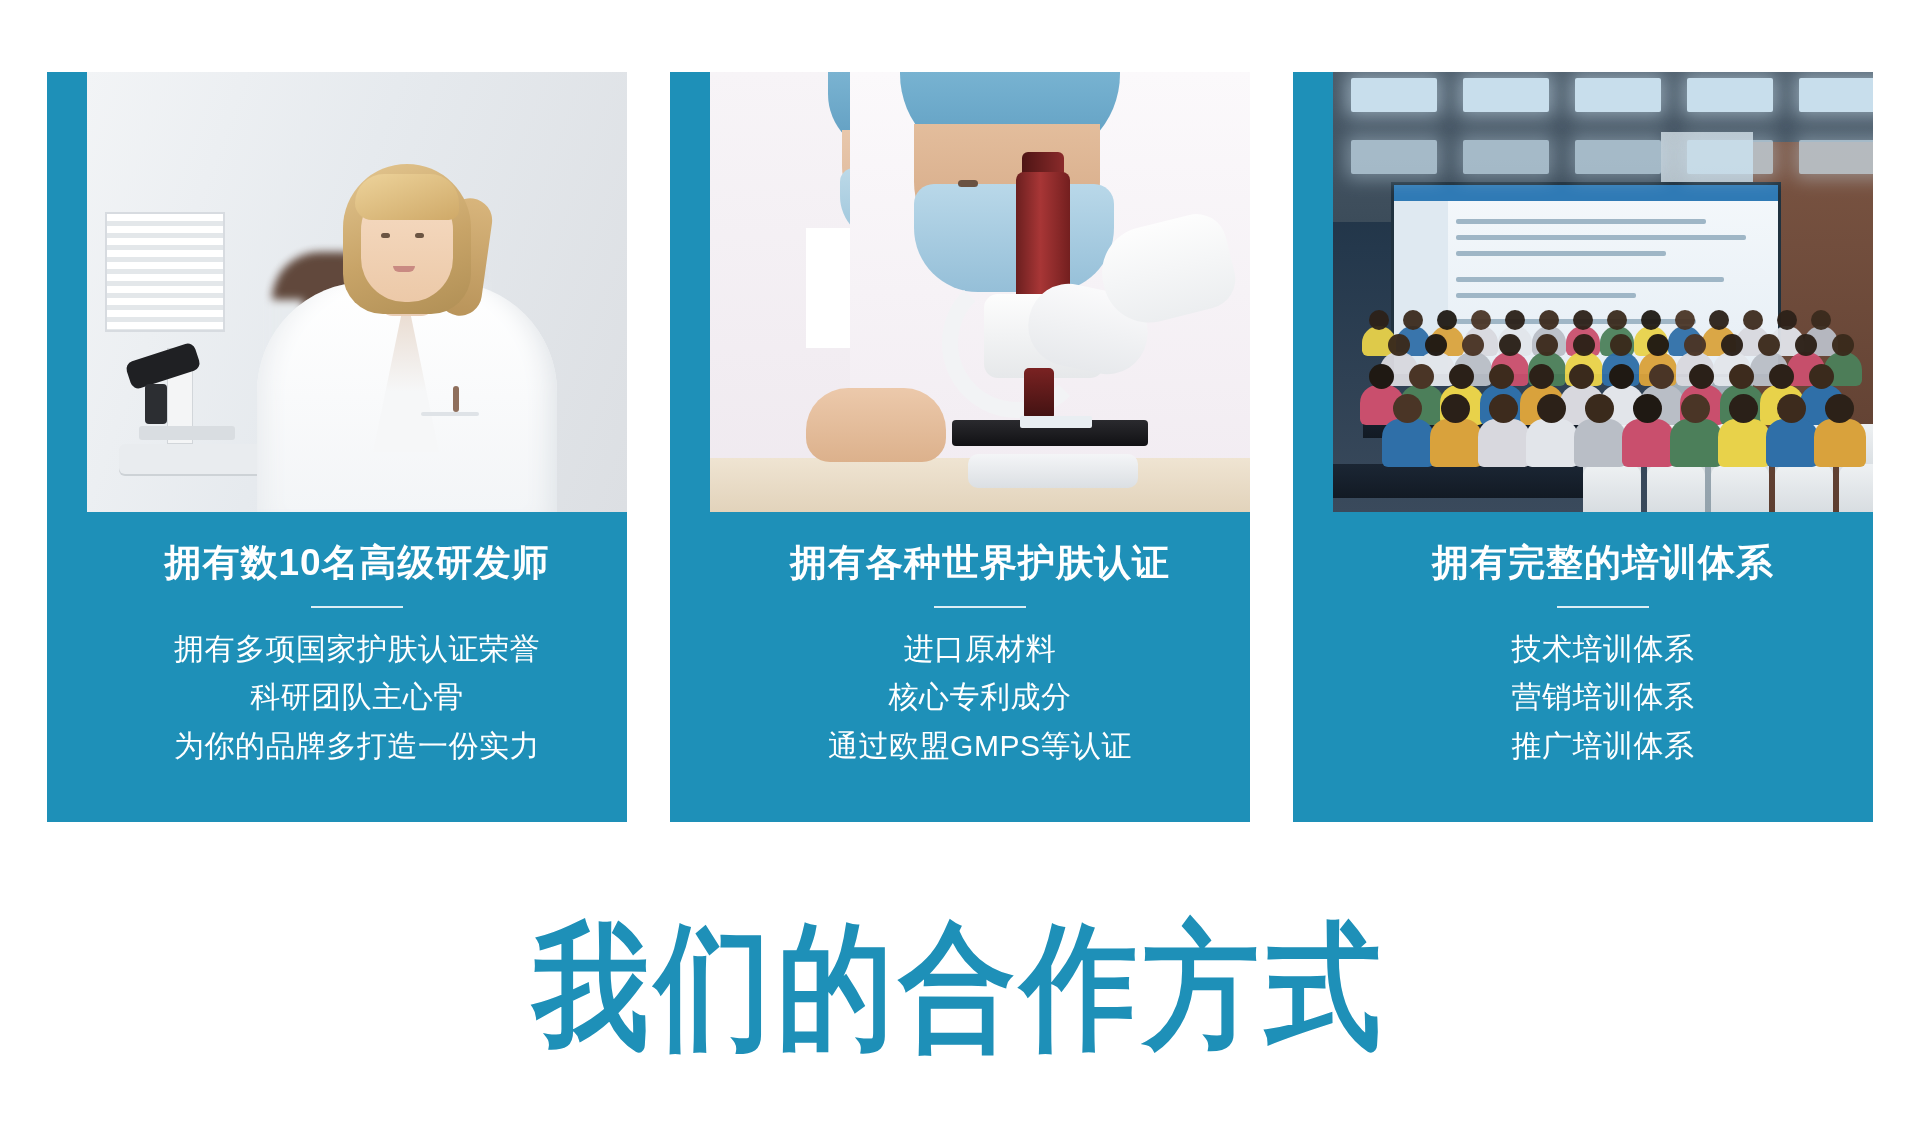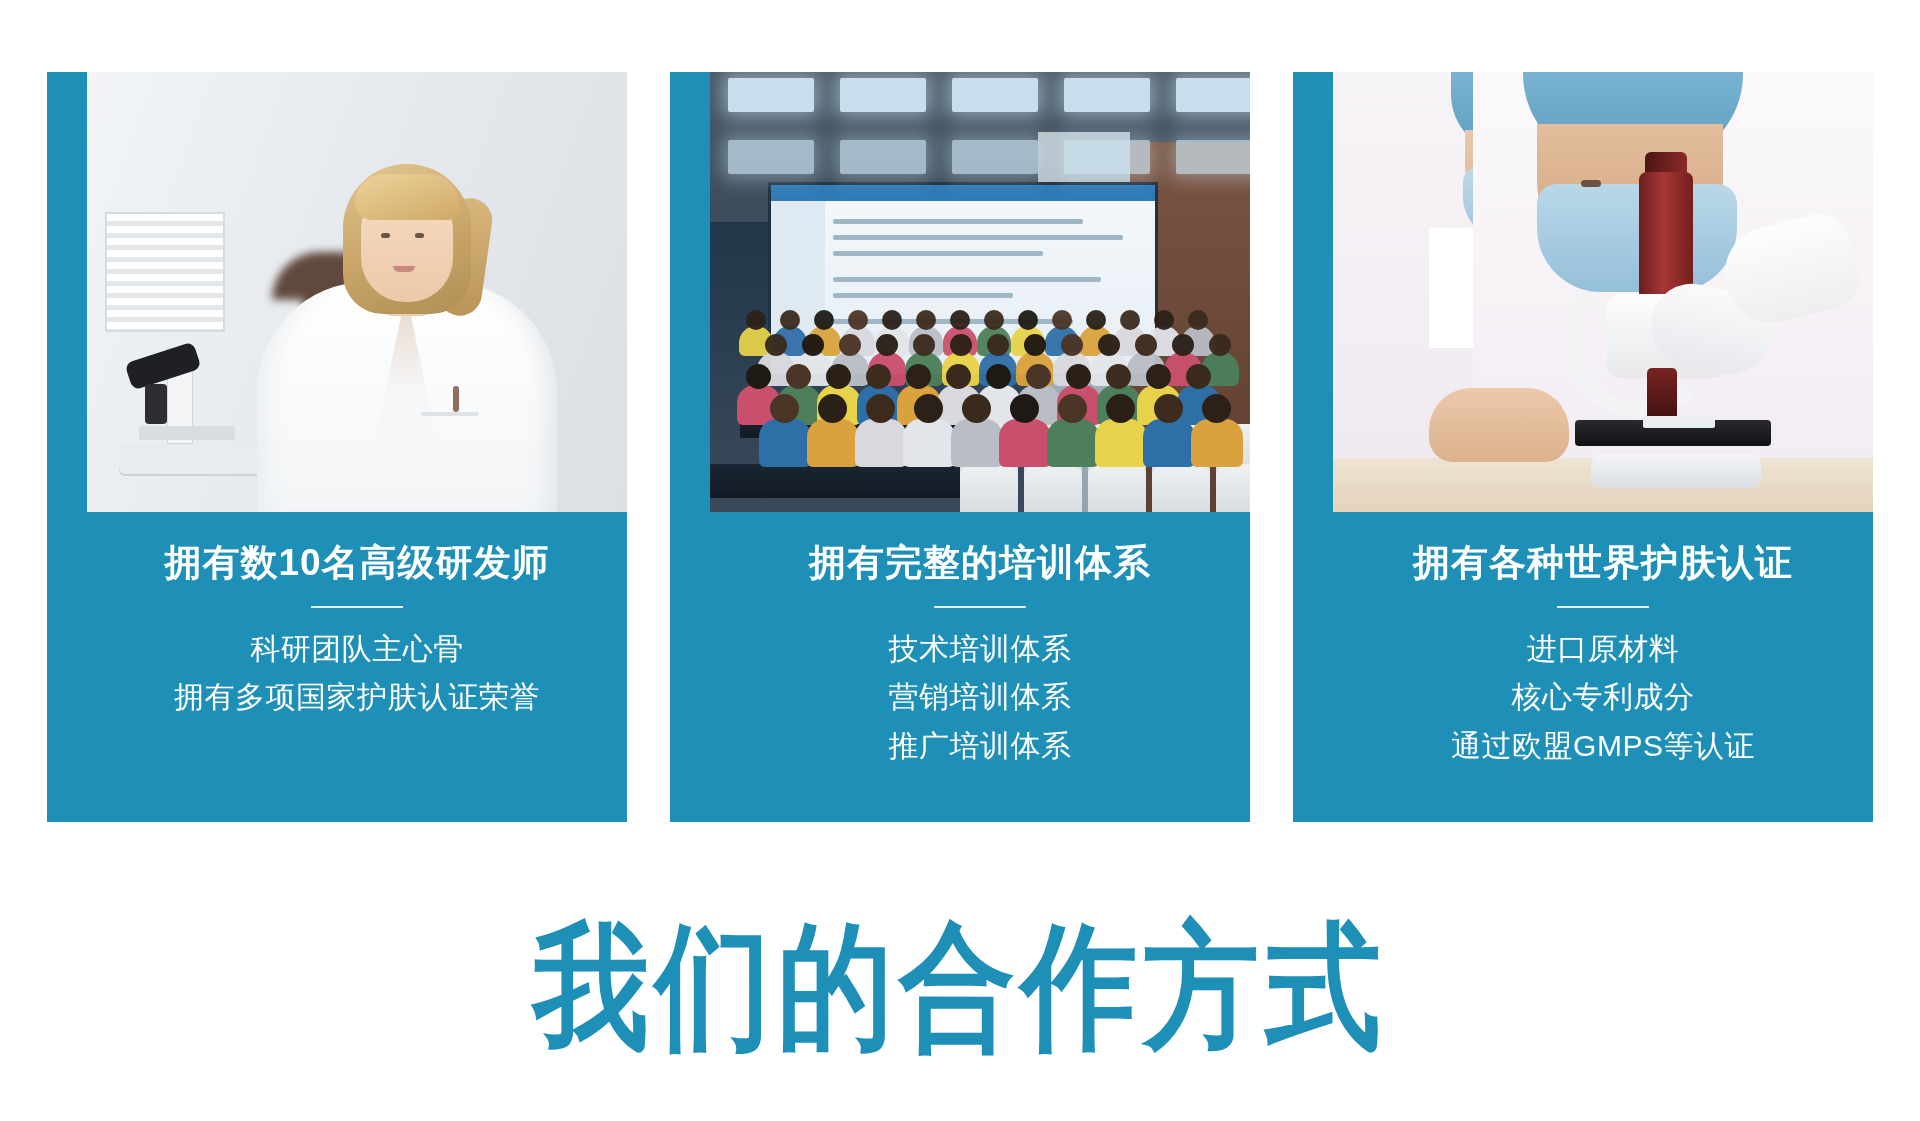--- a/index.html
+++ b/index.html
@@ -246,22 +246,65 @@
             <div class="mouth"></div>
           </div>
           <div class="pocket"></div>
           <div class="pen"></div>
         </div>
       </div>
       <div class="card-body">
         <div class="card-title">拥有数10名高级研发师</div>
         <div class="card-rule"></div>
         <div class="card-lines">
+          <div class="card-line">拥有多项国家护肤认证荣誉</div>
           <div class="card-line">科研团队主心骨</div>
-          <div class="card-line">拥有多项国家护肤认证荣誉</div>
+          <div class="card-line">为你的品牌多打造一份实力</div>
+        </div>
+      </div>
+    </div>
+
+    <div class="card">
+      <div class="card-photo">
+        <div class="ph p2">
+          <div class="docL"></div>
+          <div class="capL"></div>
+          <div class="faceL"></div>
+          <div class="maskL"></div>
+          <div class="collarL"></div>
+          <div class="shirtL"></div>
+          <div class="docR"></div>
+          <div class="capR"></div>
+          <div class="faceR"></div>
+          <div class="maskR"></div>
+          <div class="eyeR a"></div>
+          <div class="eyeR b"></div>
+          <div class="deskp"></div>
+          <div class="handC"></div>
+          <div class="scope2">
+            <div class="eyep"></div>
+              <div class="tube"></div>
+            <div class="arc"></div>
+              <div class="body"></div>
+            <div class="obj"></div>
+              <div class="stage"></div>
+            <div class="slide"></div>
+              <div class="foot"></div>
+          </div>
+          <div class="gloveB"></div>
+          <div class="gloveA"></div>
+        </div>
+      </div>
+      <div class="card-body">
+        <div class="card-title">拥有各种世界护肤认证</div>
+        <div class="card-rule"></div>
+        <div class="card-lines">
+          <div class="card-line">进口原材料</div>
+          <div class="card-line">核心专利成分</div>
+          <div class="card-line">通过欧盟GMPS等认证</div>
         </div>
       </div>
     </div>
 
     <div class="card">
       <div class="card-photo">
         <div class="ph p3">
           <div class="ceiling"></div>
           <div class="wallR"></div>
           <div class="wallR2"></div>
@@ -404,61 +447,19 @@
         <div class="card-title">拥有完整的培训体系</div>
         <div class="card-rule"></div>
         <div class="card-lines">
           <div class="card-line">技术培训体系</div>
           <div class="card-line">营销培训体系</div>
           <div class="card-line">推广培训体系</div>
         </div>
       </div>
     </div>
 
-    <div class="card">
-      <div class="card-photo">
-        <div class="ph p2">
-          <div class="docL"></div>
-          <div class="capL"></div>
-          <div class="faceL"></div>
-          <div class="maskL"></div>
-          <div class="collarL"></div>
-          <div class="shirtL"></div>
-          <div class="docR"></div>
-          <div class="capR"></div>
-          <div class="faceR"></div>
-          <div class="maskR"></div>
-          <div class="eyeR a"></div>
-          <div class="eyeR b"></div>
-          <div class="deskp"></div>
-          <div class="handC"></div>
-          <div class="scope2">
-            <div class="eyep"></div>
-              <div class="tube"></div>
-            <div class="arc"></div>
-              <div class="body"></div>
-            <div class="obj"></div>
-              <div class="stage"></div>
-            <div class="slide"></div>
-              <div class="foot"></div>
-          </div>
-          <div class="gloveB"></div>
-          <div class="gloveA"></div>
-        </div>
-      </div>
-      <div class="card-body">
-        <div class="card-title">拥有各种世界护肤认证</div>
-        <div class="card-rule"></div>
-        <div class="card-lines">
-          <div class="card-line">进口原材料</div>
-          <div class="card-line">核心专利成分</div>
-          <div class="card-line">通过欧盟GMPS等认证</div>
-        </div>
-      </div>
-    </div>
-
   </div>
 
   <div class="bottom">
     <div class="headline">我们的合作方式</div>
   </div>
 
 </div>
 
 </body></html>

